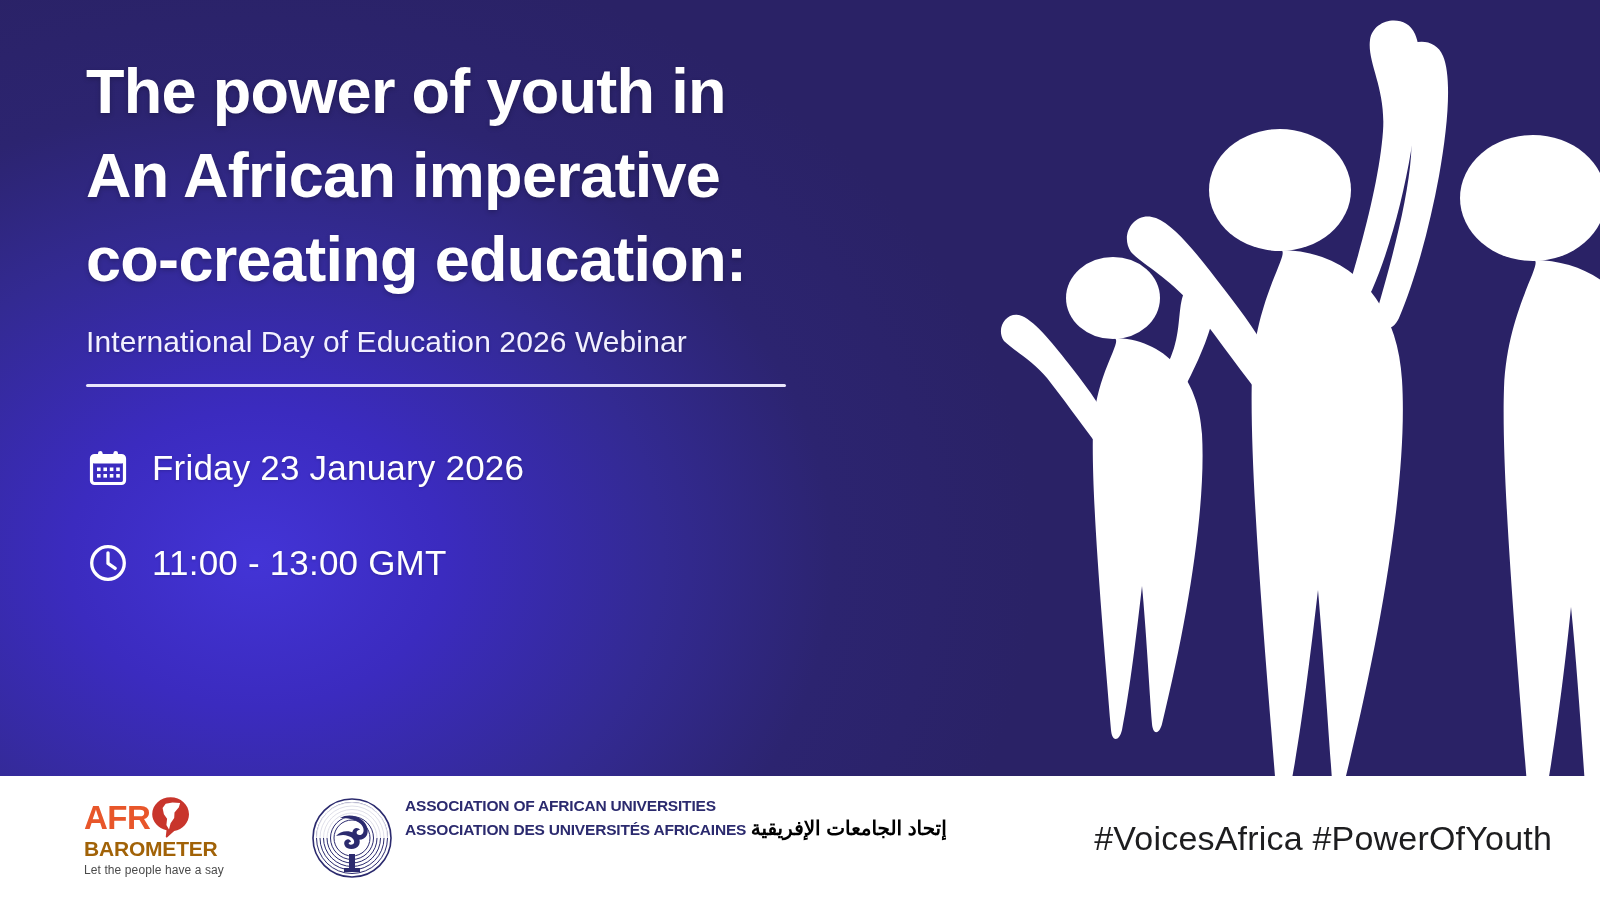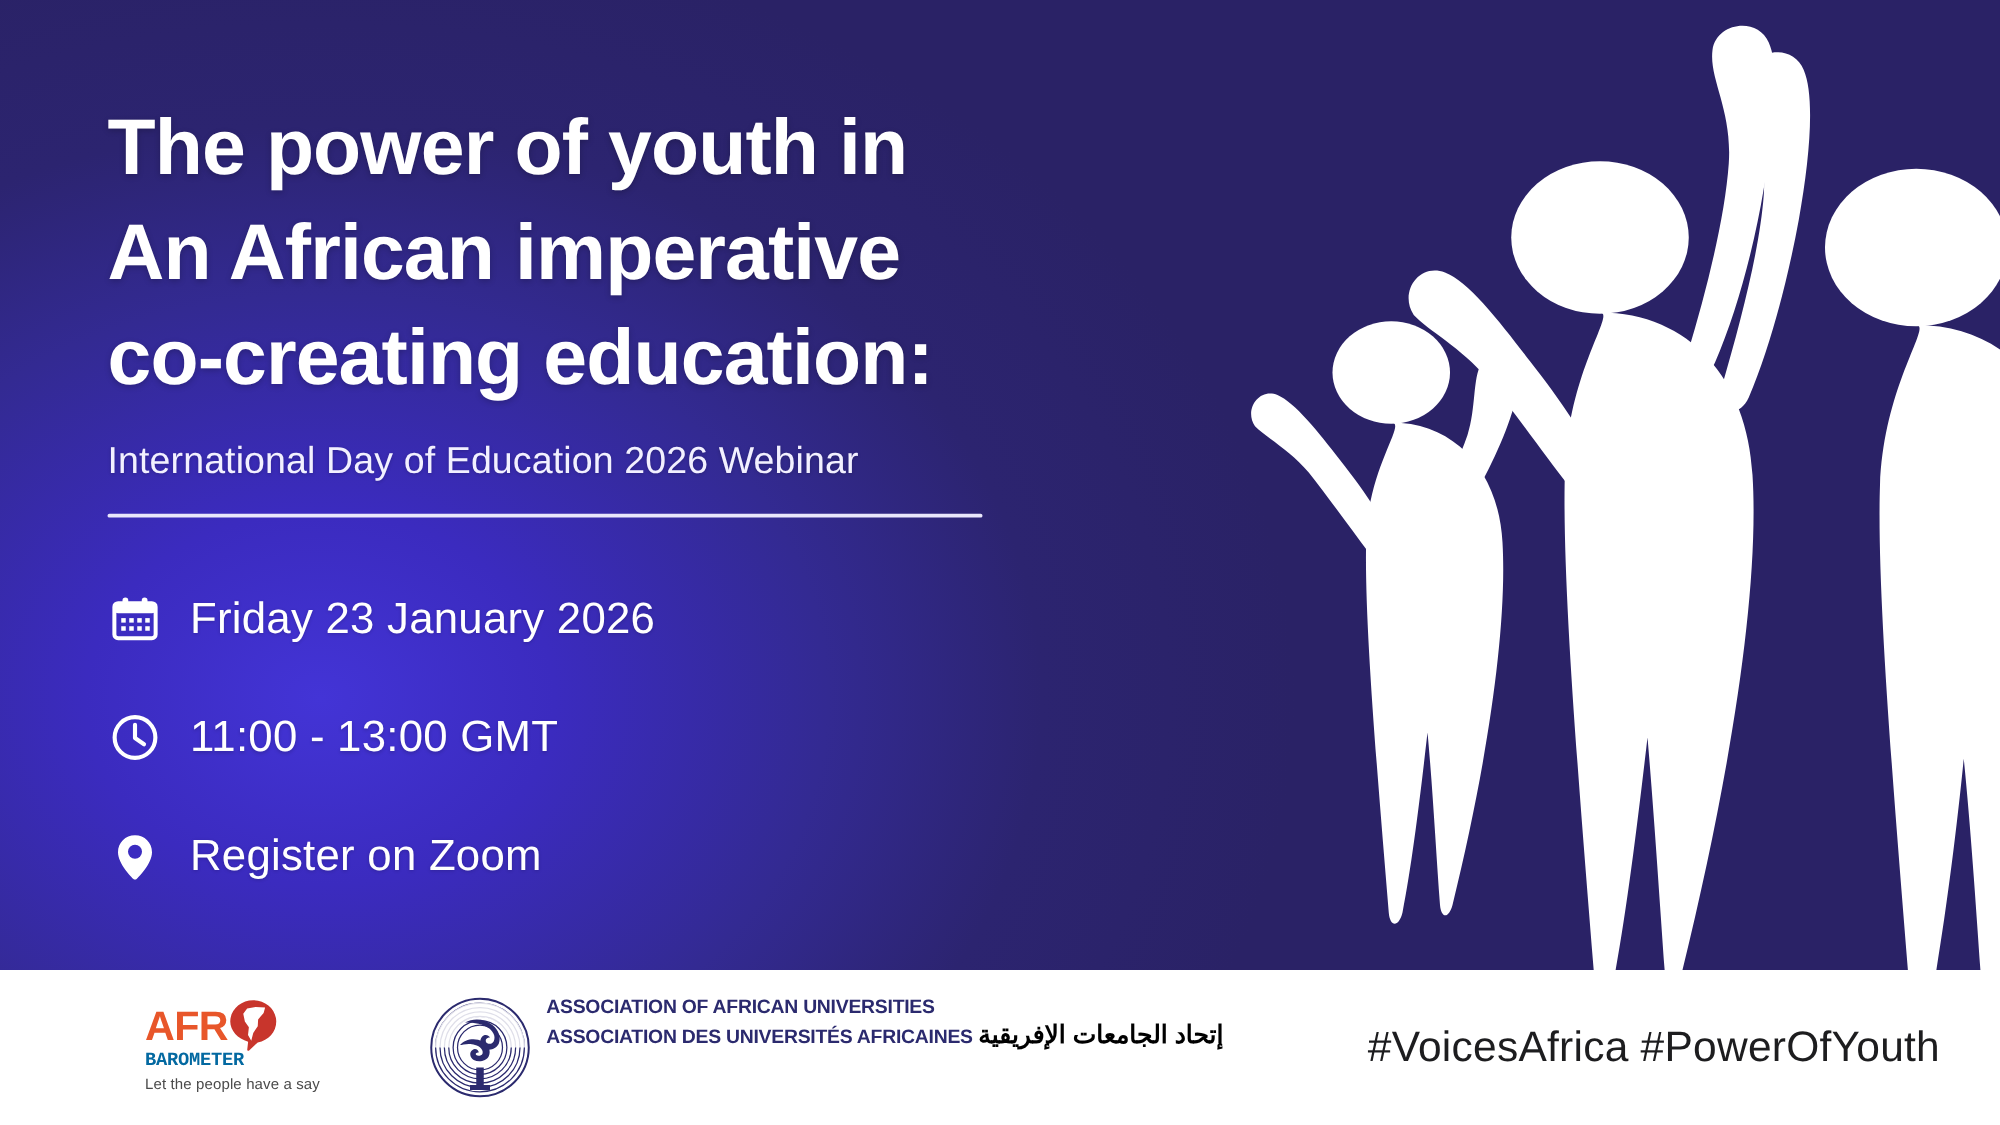--- a/index.html
+++ b/index.html
@@ -21,21 +21,21 @@
   }
 
   
   .figures {
     position:absolute; right:0; top:0; width:620px; height:776px;
     pointer-events:none;
   }
   .figures svg { display:block; width:100%; height:100%; }
 
   
-  .copy { position:absolute; left:86px; top:77px; width:740px; }
+  .copy { position:absolute; left:86px; top:50px; width:740px; }
 
   .headline {
     color:#ffffff;
     font-size:63px;
     font-weight:bold;
     line-height:1.33;
     letter-spacing:-0.7px;
     text-shadow:0 2px 5px rgba(0,0,0,0.22);
   }
   .headline .hl-line { display:block; white-space:nowrap; }
@@ -76,41 +76,40 @@
     letter-spacing:0.2px;
     white-space:nowrap;
     text-shadow:0 1px 3px rgba(0,0,0,0.18);
   }
 
   
   .footer {
     position:absolute; left:0; top:776px;
     width:1600px; height:124px;
     background:#ffffff;
-    display:flex; align-items:center;padding-left:32px;
+    display:flex; align-items:center;
   }
 
   .logos { display:flex; align-items:center; margin-left:84px; }
 
   
   .afro { display:flex; flex-direction:column; justify-content:center; width:168px; }
   .afro-top { display:flex; align-items:center; height:34px; }
   .afro-word {
     color:#e8562a;
     font-size:33px; font-weight:bold;
     letter-spacing:-0.5px; line-height:1;
   }
   .afro-bubble { margin-left:1px; }
   .afro-bubble svg { display:block; }
   .afro-mid {
-    color:#0369a1;
-    font-size:15px; font-weight:bold;
+    color:#a16207;
+    font-size:21px; font-weight:bold;
     letter-spacing:-0.2px; line-height:1;
     margin-top:4px;
-    font-family:Liberation Mono, monospace;
   }
   .afro-tag {
     color:#4a4a4a;
     font-size:12px; font-weight:normal;
     letter-spacing:0.1px; line-height:1;
     margin-top:5px;
   }
 
   
   .aau { display:flex; align-items:flex-start; margin-left:58px; }
@@ -212,29 +211,20 @@
         <div class="detail-row">
           <span class="detail-icon">
             <svg width="40" height="40" viewBox="0 0 40 40" fill="none">
               <circle cx="20" cy="20" r="16.3" stroke="#ffffff" stroke-width="3.3"></circle>
               <path d="M20 9.8V20.4L27.2 25.4" stroke="#ffffff" stroke-width="3.3" stroke-linecap="round" stroke-linejoin="round"></path>
             </svg>
           </span>
           <span class="detail-text">11:00 - 13:00 GMT</span>
         </div>
 
-        <div class="detail-row">
-          <span class="detail-icon">
-            <svg width="40" height="40" viewBox="0 0 40 40" fill="none">
-              <path d="M20 3.2c-7.7 0-13.6 6-13.6 13.5 0 9.6 11.6 20.7 12.1 21.2a2.2 2.2 0 0 0 3 0c.5-.5 12.1-11.6 12.1-21.2C33.6 9.2 27.7 3.2 20 3.2z" fill="#ffffff"></path>
-              <circle cx="20" cy="16.4" r="5.6" fill="#3b2bc0"></circle>
-            </svg>
-          </span>
-          <span class="detail-text">Register on Zoom</span>
-        </div>
 
       </div>
     </div>
   </div>
 
   <div class="footer">
 
     <div class="logos">
 
       <div class="afro">

